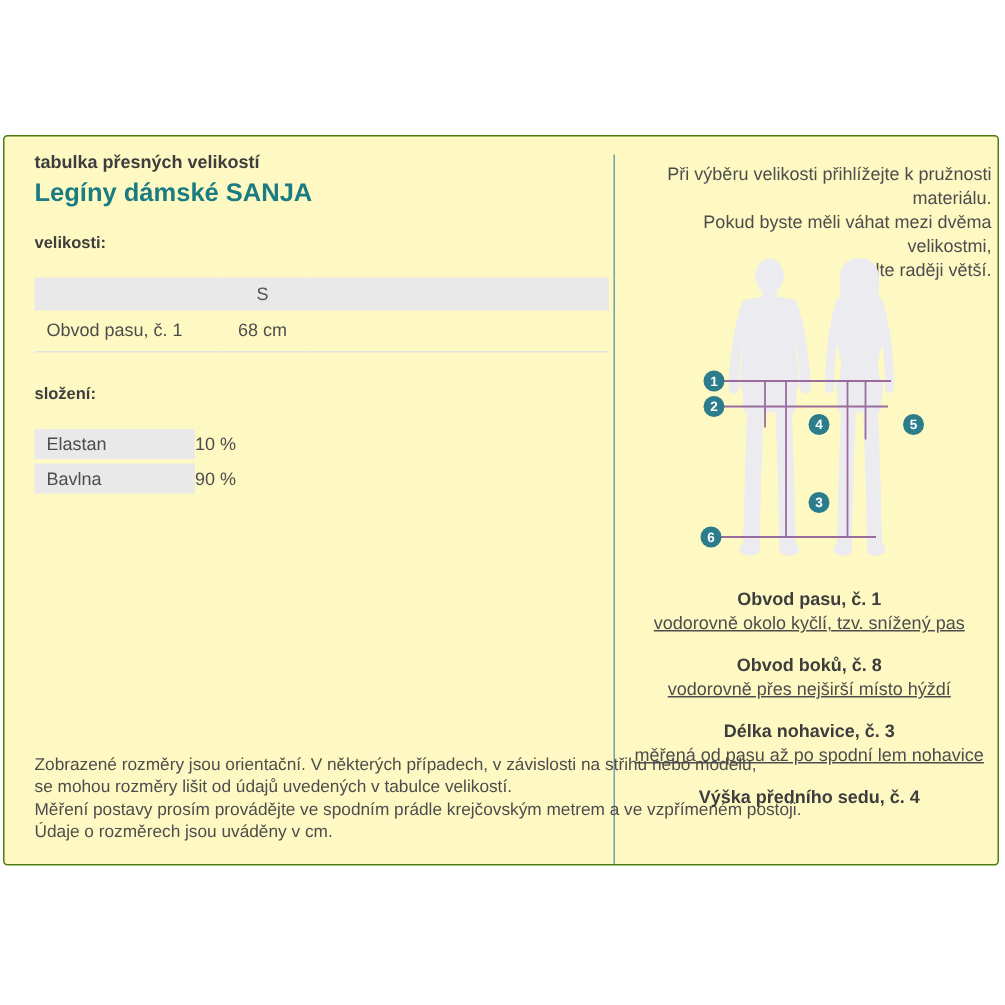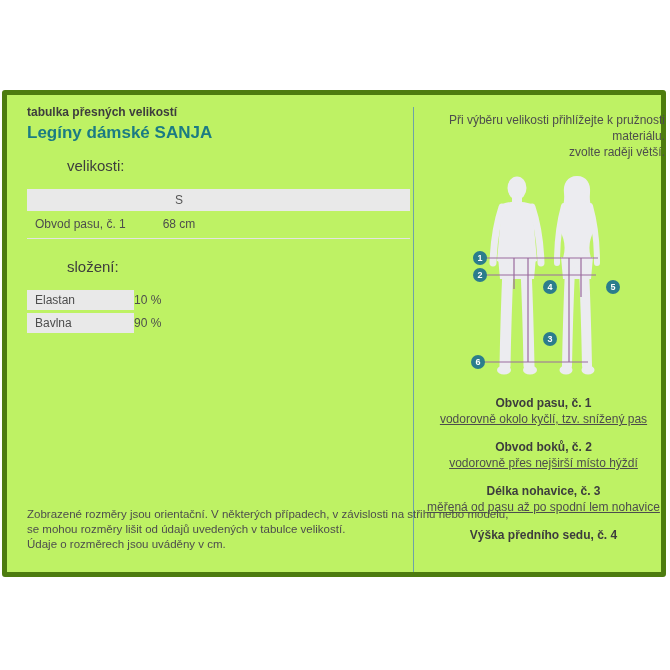--- a/index.html
+++ b/index.html
@@ -1,32 +1,32 @@
 <!DOCTYPE html>
 <html><head>
 <meta charset="utf-8">
 <style>
   * { margin:0; padding:0; box-sizing:border-box; }
   html,body { width:670px; height:670px; background:#ffffff;
     font-family:"Liberation Sans", sans-serif; color:#4d4d4d; }
   .canvas { position:relative; width:670px; height:670px; overflow:hidden; }
 
   .frame { position:absolute; left:2px; top:90px; width:664px; height:487px;
-    border:5px solid #4d7c0f; border-radius:3px; background:#bef264; }
+    border:1px solid #4d7c0f; border-radius:3px; background:#fef9c3; }
 
   .divider { position:absolute; left:406px; top:12px; bottom:0; width:1px;
     background:#6ea2a8; }
 
   
   .eyebrow { position:absolute; left:20px; top:10px; font-size:12px;
     font-weight:bold; color:#3d3d3d; line-height:14px; }
   .title { position:absolute; left:20px; top:27px; font-size:17px;
     font-weight:bold; color:#1b7b83; line-height:22px; }
-  .section-label { position:absolute; left:20px; font-size:15px;
-    font-weight:normal; color:#3d3d3d; line-height:14px;margin-left:40px; }
+  .section-label { position:absolute; left:20px; font-size:11px;
+    font-weight:bold; color:#3d3d3d; line-height:14px; }
   .sizes-label { top:64px; }
   .composition-label { top:165px; }
 
   table.sizes { position:absolute; left:20px; top:94px; width:383px;
     border-collapse:collapse; table-layout:fixed; font-size:12px; }
   table.sizes thead tr { background:#e9e9e9; height:22px; }
   table.sizes th { font-weight:normal; color:#555; text-align:center; }
   table.sizes tbody tr { height:27px; }
   table.sizes td { border-bottom:1px solid #e3e3e3; color:#4d4d4d; }
   table.sizes td.lbl { padding-left:8px; text-align:left; }
@@ -98,25 +98,27 @@
       </div>
       <div class="comp-row">
         <div class="comp-lbl">Bavlna</div>
         <div class="comp-val">90 %</div>
       </div>
     </div>
 
     <div class="footnote">
       <div>Zobrazené rozměry jsou orientační. V některých případech, v závislosti na střihu nebo modelu,</div>
       <div>se mohou rozměry lišit od údajů uvedených v tabulce velikostí.</div>
+      <div>Měření postavy prosím provádějte ve spodním prádle krejčovským metrem a ve vzpřímeném postoji.</div>
       <div>Údaje o rozměrech jsou uváděny v cm.</div>
     </div>
 
     <div class="advice">
       <div>Při výběru velikosti přihlížejte k pružnosti materiálu.</div>
+      <div>Pokud byste měli váhat mezi dvěma velikostmi,</div>
       <div>zvolte raději větší.</div>
     </div>
 
     <svg class="diagram" viewBox="0 0 175 222" xmlns="http://www.w3.org/2000/svg">
 
       <g fill="#ececf0" stroke="none">
         <ellipse cx="57" cy="15" rx="9.5" ry="11.5"></ellipse>
         <rect x="52" y="22" width="10" height="10"></rect>
         <path d="M42,31 Q57,26 72,31 L77,88 Q57,96 37,88 Z"></path>
         <path d="M42,34 Q34,58 33,90" fill="none" stroke="#ececf0" stroke-width="7" stroke-linecap="round"></path>
@@ -176,21 +178,21 @@
           <circle cx="18" cy="189" r="7" fill="#2b7d8c"></circle>
           <text x="18" y="192.3">6</text>
         </g>
       </g>
     </svg>
 
     <div class="measure-list">
       <div class="m-title">Obvod pasu, č. 1</div>
       <div class="m-desc">vodorovně okolo kyčlí, tzv. snížený pas</div>
       <div class="m-gap"></div>
-      <div class="m-title">Obvod boků, č. 2</div>
+      <div class="m-title">Obvod boků, č. 8</div>
       <div class="m-desc">vodorovně přes nejširší místo hýždí</div>
       <div class="m-gap"></div>
       <div class="m-title">Délka nohavice, č. 3</div>
       <div class="m-desc">měřená od pasu až po spodní lem nohavice</div>
       <div class="m-gap"></div>
       <div class="m-title">Výška předního sedu, č. 4</div>
       <div class="m-gap-sm"></div>
       <div class="m-gap-sm"></div>
     </div>
   </div>

